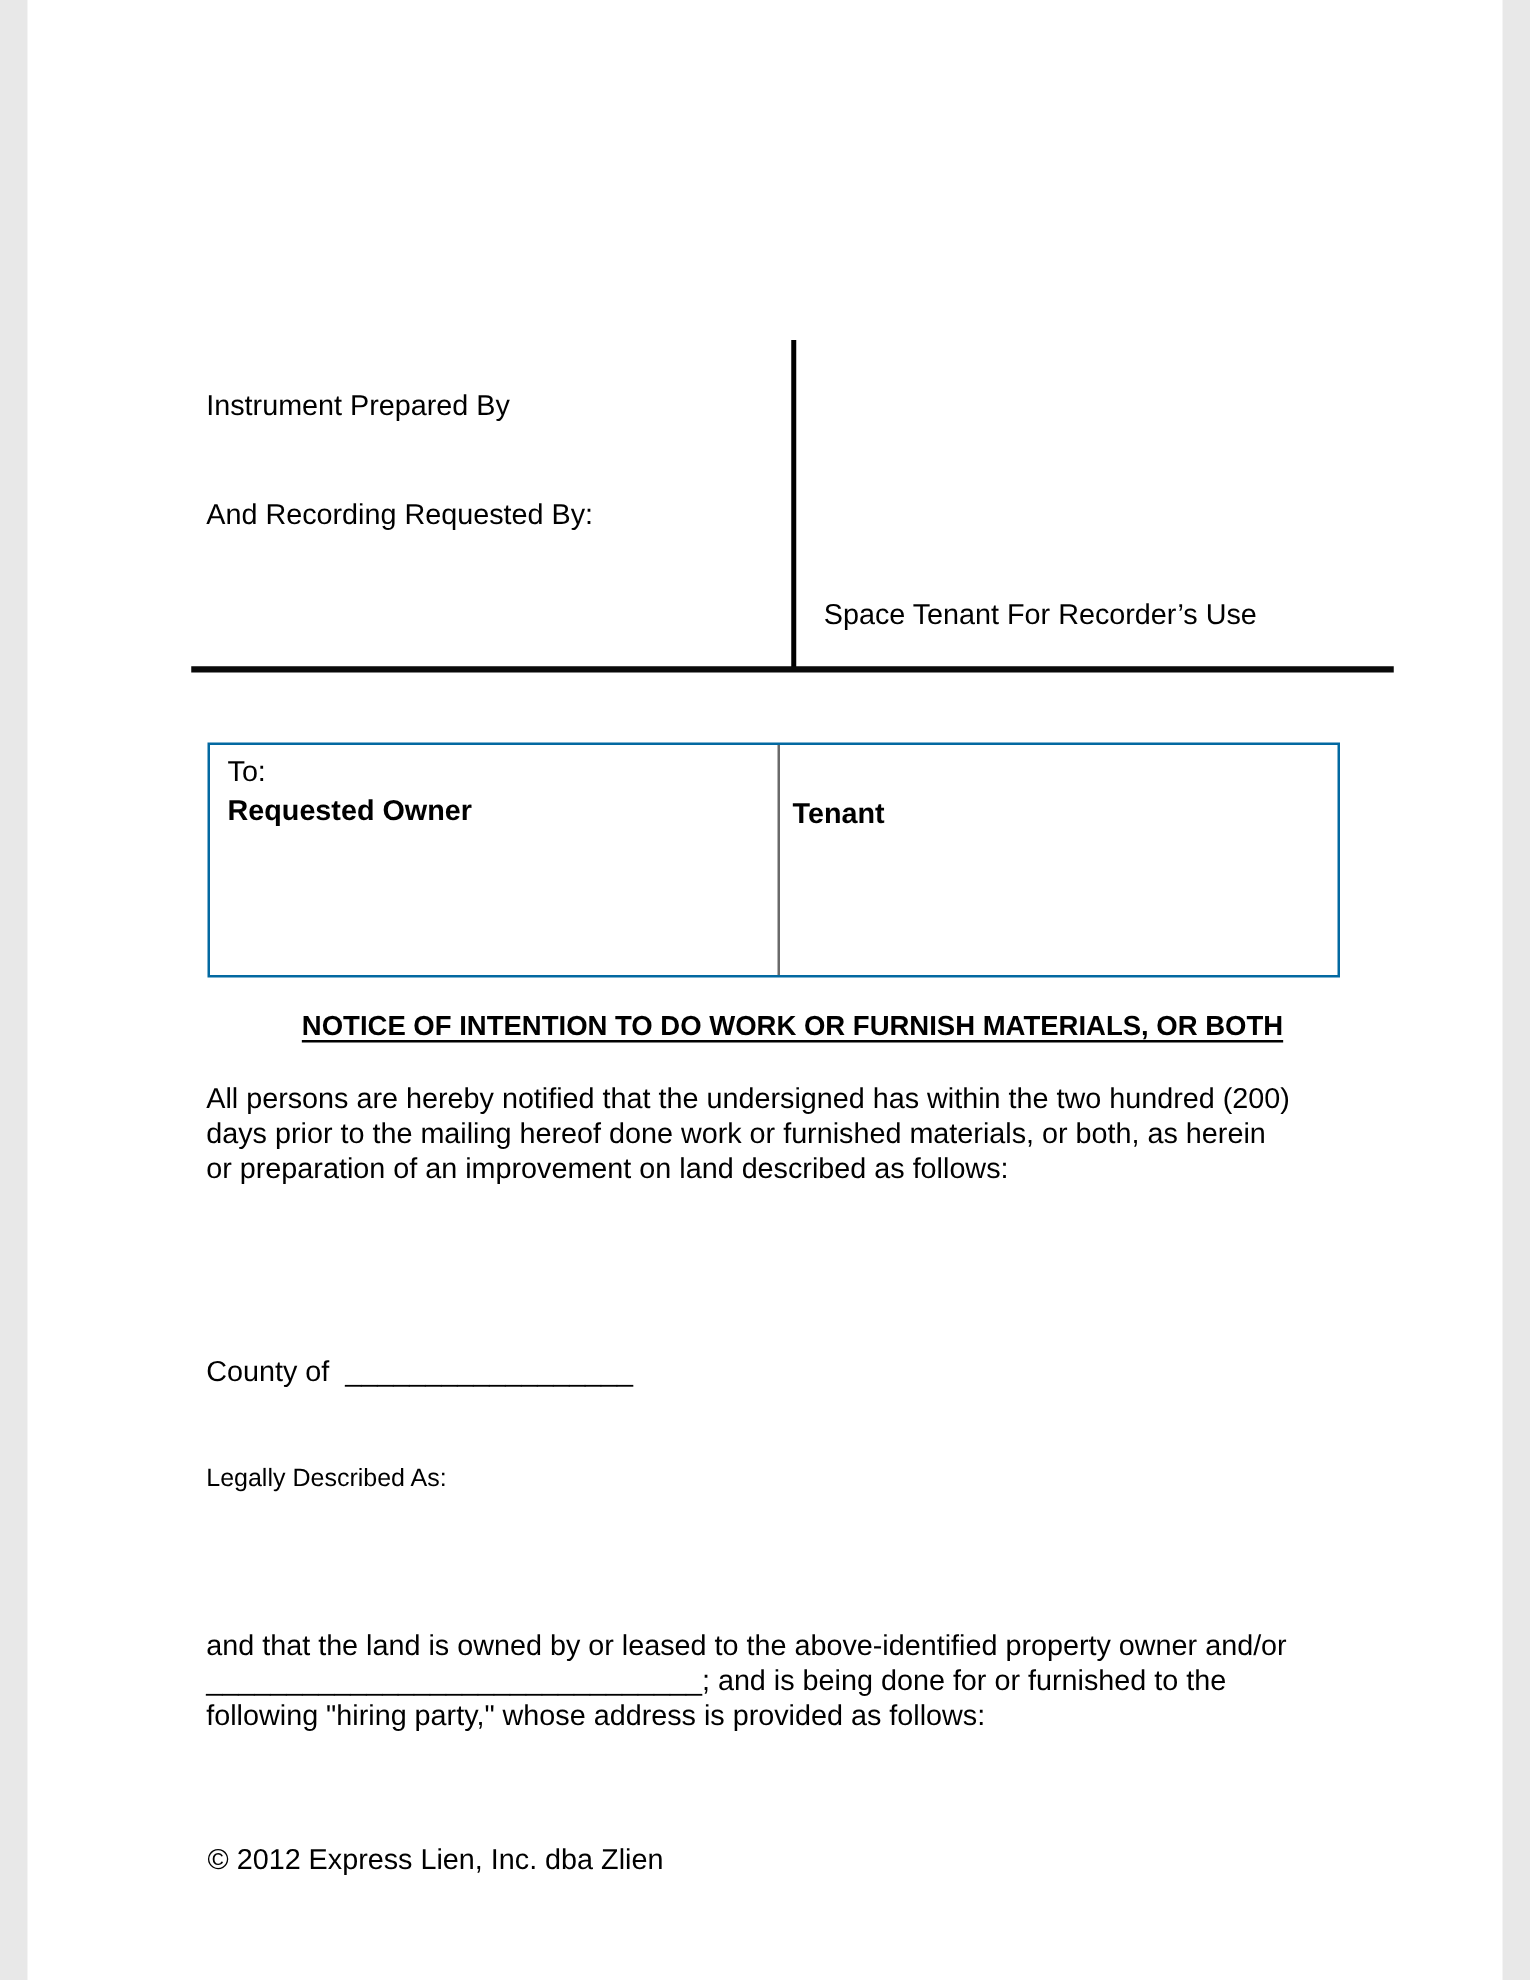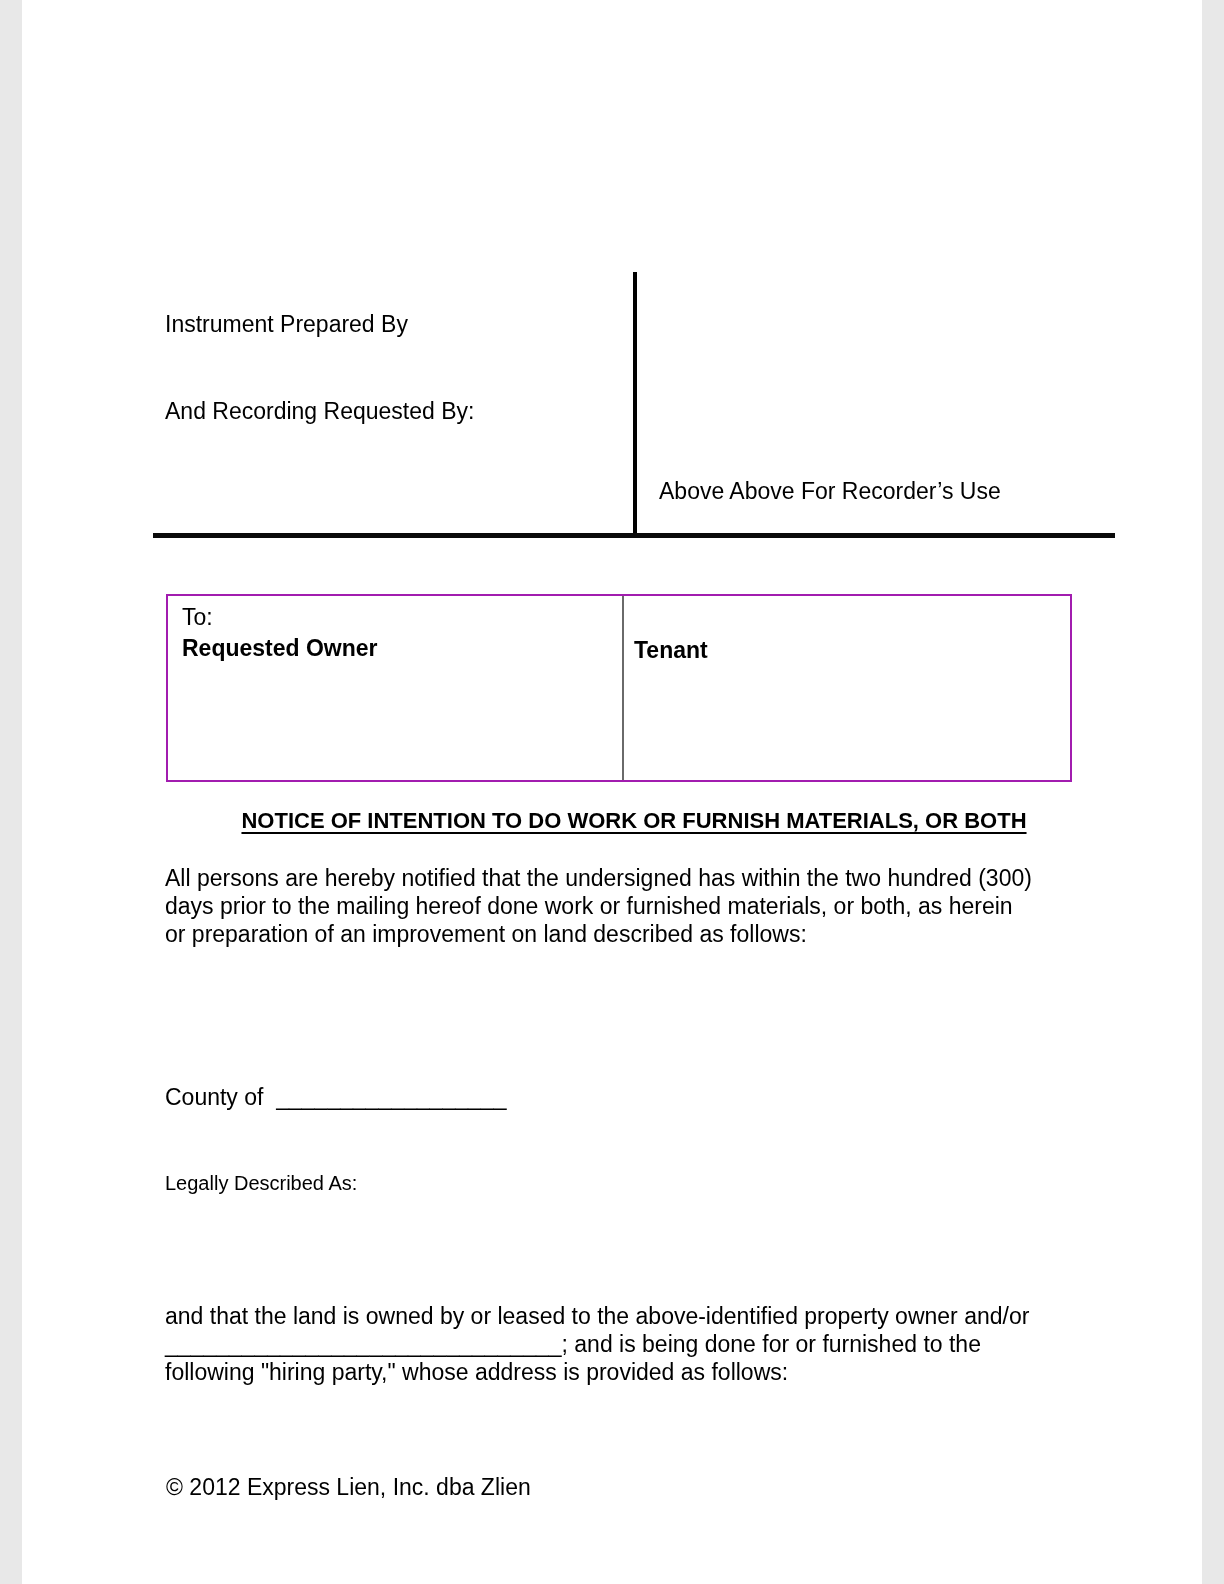--- a/index.html
+++ b/index.html
@@ -48,21 +48,21 @@
     height: 5px;
     background: #0a0a0a;
   }
 
   
   .recipient-table {
     left: 144px;
     top: 594px;
     width: 902px;
     height: 184px;
-    border: 2px solid #a21caf;
+    border: 2px solid #0369a1;
   }
   .table-col-divider {
     position: absolute;
     left: 454px;
     top: 0;
     width: 2px;
     height: 100%;
     background: #6a6a6a;
   }
   .to-label {
@@ -140,35 +140,35 @@
 
 <div class="page">
 
   <div class="abs preparer-block">
     <div class="line">Instrument Prepared By</div>
     <div class="line">And Recording Requested By:</div>
   </div>
 
   <div class="abs recorder-divider"></div>
 
-  <div class="abs recorder-label">Above Above For Recorder’s Use</div>
+  <div class="abs recorder-label">Space Tenant For Recorder’s Use</div>
 
   <div class="abs header-rule"></div>
 
   <div class="abs recipient-table">
     <div class="table-col-divider"></div>
     <div class="to-label">To:</div>
     <div class="owner-header">Requested Owner</div>
     <div class="tenant-header">Tenant</div>
   </div>
 
   <div class="abs notice-title">NOTICE OF INTENTION TO DO WORK OR FURNISH MATERIALS, OR BOTH</div>
 
   <div class="abs para paragraph-1">
-    <div class="line">All persons are hereby notified that the undersigned has within the two hundred (300)</div>
+    <div class="line">All persons are hereby notified that the undersigned has within the two hundred (200)</div>
     <div class="line">days prior to the mailing hereof done work or furnished materials, or both, as herein</div>
     <div class="line">or preparation of an improvement on land described as follows:</div>
   </div>
 
   <div class="abs state-block">
     <div class="line">County of  __________________</div>
   </div>
 
   <div class="abs legal-label">Legally Described As:</div>
 

